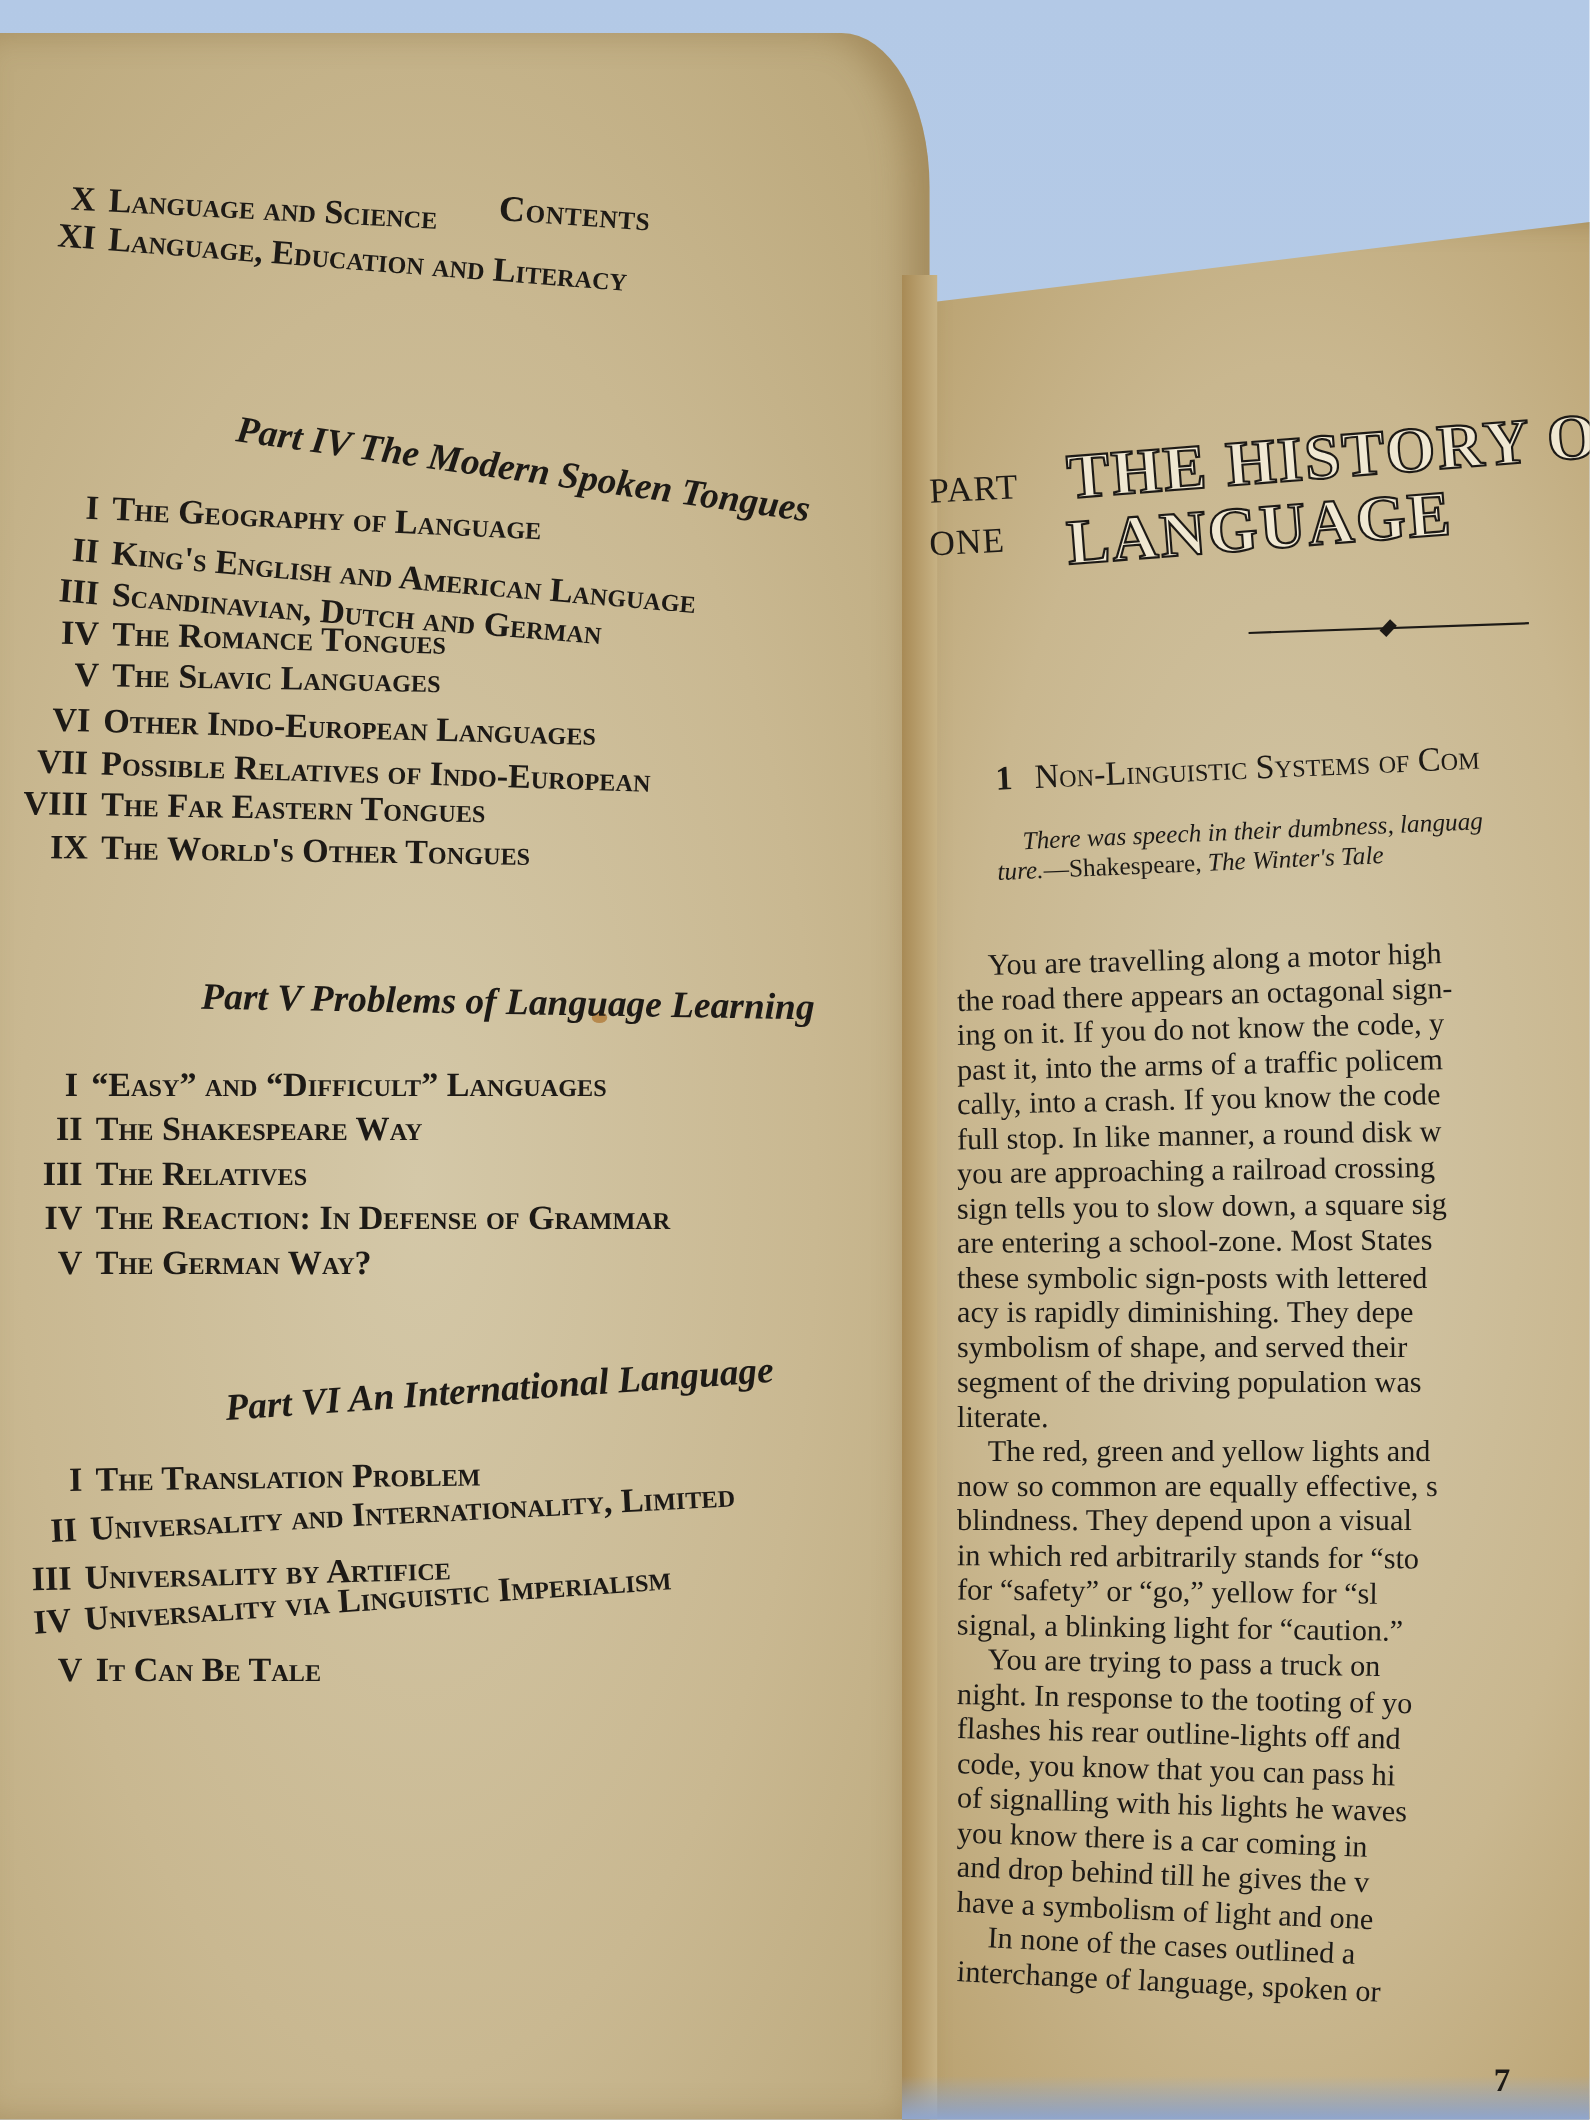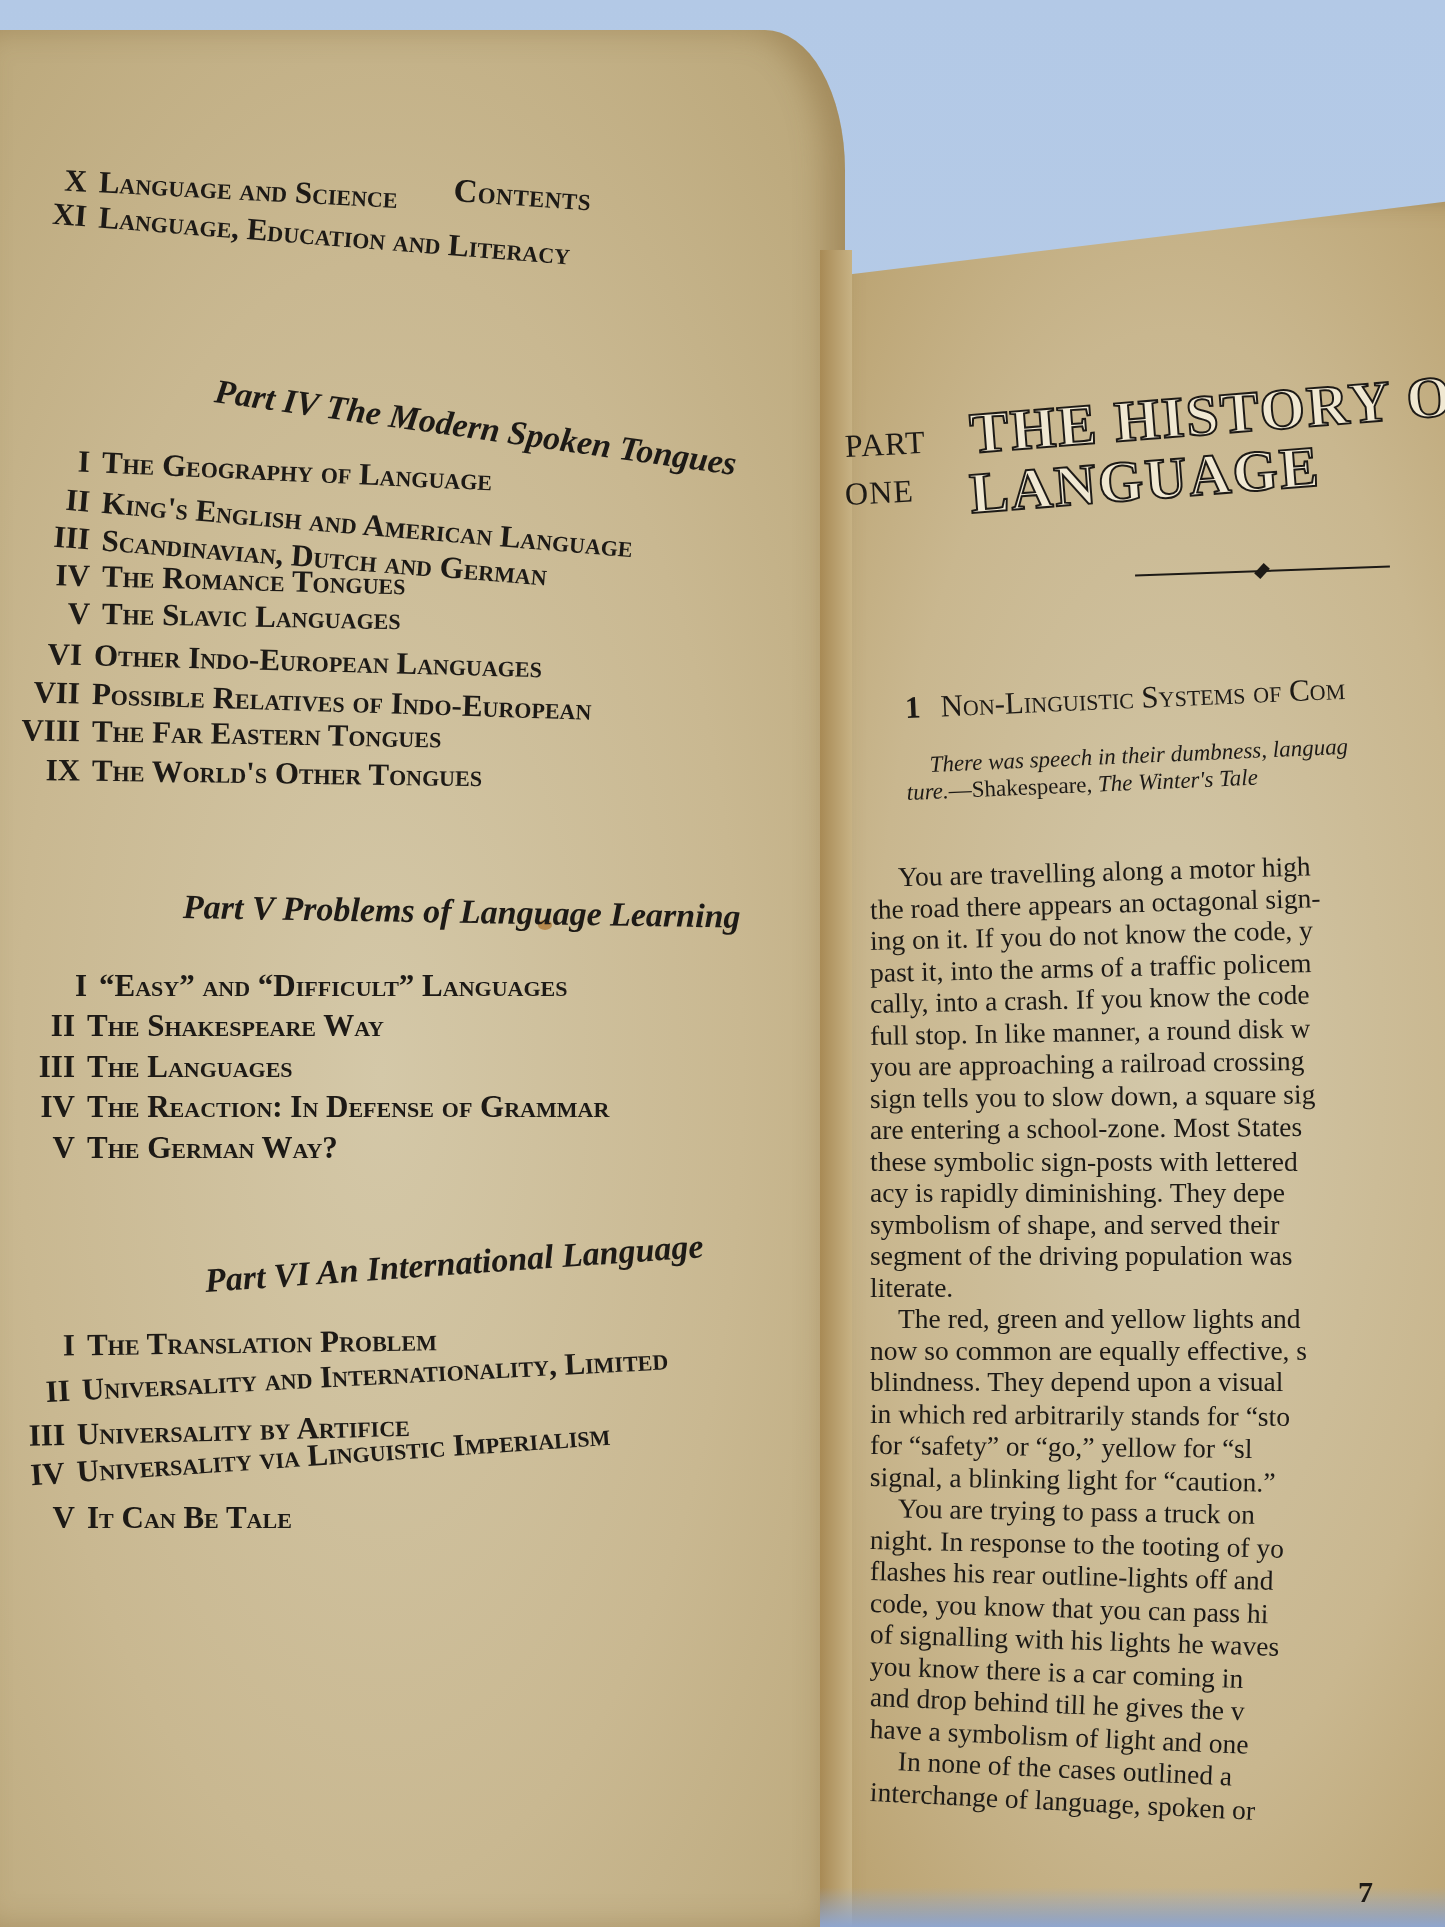--- a/index.html
+++ b/index.html
@@ -126,28 +126,28 @@
   <span class="num" style="width:55px">VII</span><span>Possible Relatives of Indo-European</span>
 </div>
 <div class="toc-row sc" style="left:12px; top:712px; transform:rotate(1deg);">
   <span class="num" style="width:68px">VIII</span><span>The Far Eastern Tongues</span>
 </div>
 <div class="toc-row sc" style="left:35px; top:752px; transform:rotate(0.8deg);">
   <span class="num" style="width:45px">IX</span><span>The World's Other Tongues</span>
 </div>
 
 <div class="part-heading" style="left:183px; top:888px; transform:rotate(1deg);">Part V  Problems of Language Learning</div>
-<div class="toc-row sc" style="left:42px; top:968px;">
+<div class="toc-row sc" style="left:26px; top:968px;">
   <span class="num" style="width:45px">I</span><span>“Easy” and “Difficult” Languages</span>
 </div>
 <div class="toc-row sc" style="left:30px; top:1008px;">
   <span class="num" style="width:45px">II</span><span>The Shakespeare Way</span>
 </div>
 <div class="toc-row sc" style="left:30px; top:1049px;">
-  <span class="num" style="width:45px">III</span><span>The Languages</span>
+  <span class="num" style="width:45px">III</span><span>The Relatives</span>
 </div>
 <div class="toc-row sc" style="left:30px; top:1089px;">
   <span class="num" style="width:45px">IV</span><span>The Reaction: In Defense of Grammar</span>
 </div>
 <div class="toc-row sc" style="left:30px; top:1130px;">
   <span class="num" style="width:45px">V</span><span>The German Way?</span>
 </div>
 
 <div class="part-heading" style="left:205px; top:1262px; transform:rotate(-4deg);">Part VI  An International Language</div>
 <div class="toc-row sc" style="left:30px; top:1328px; transform:rotate(-0.8deg);">

